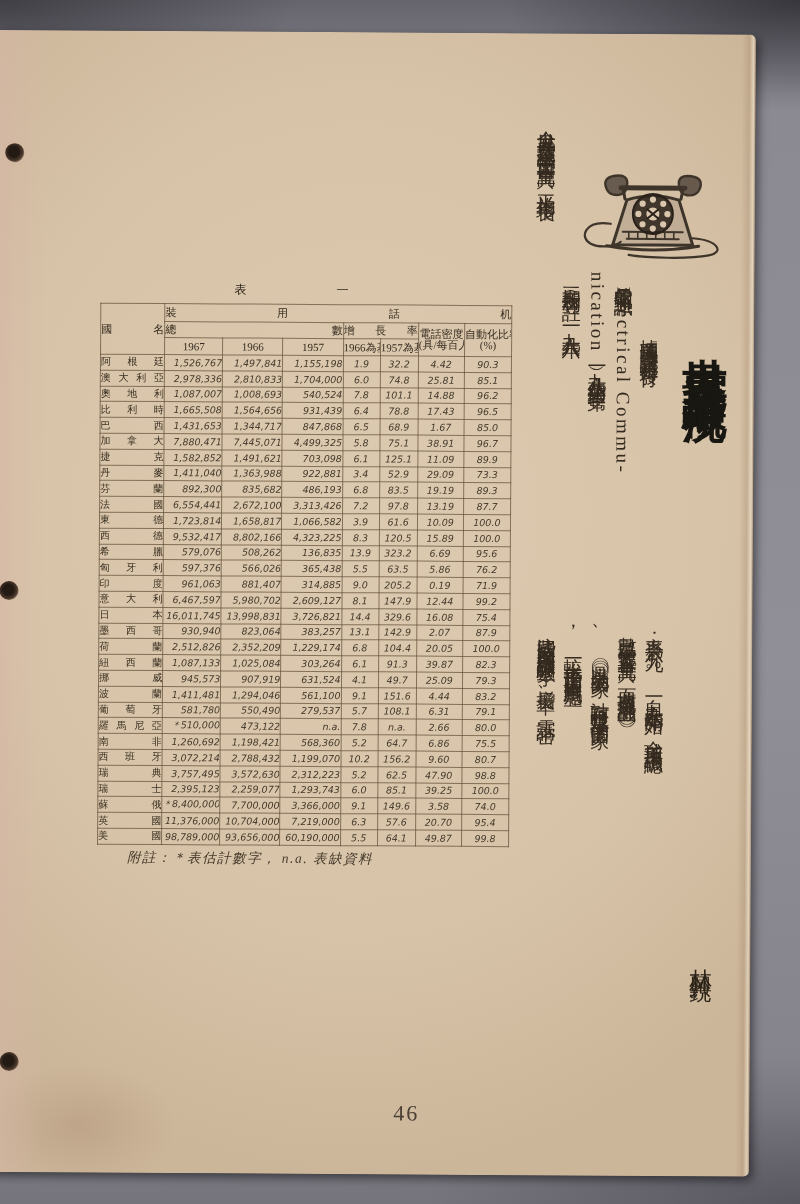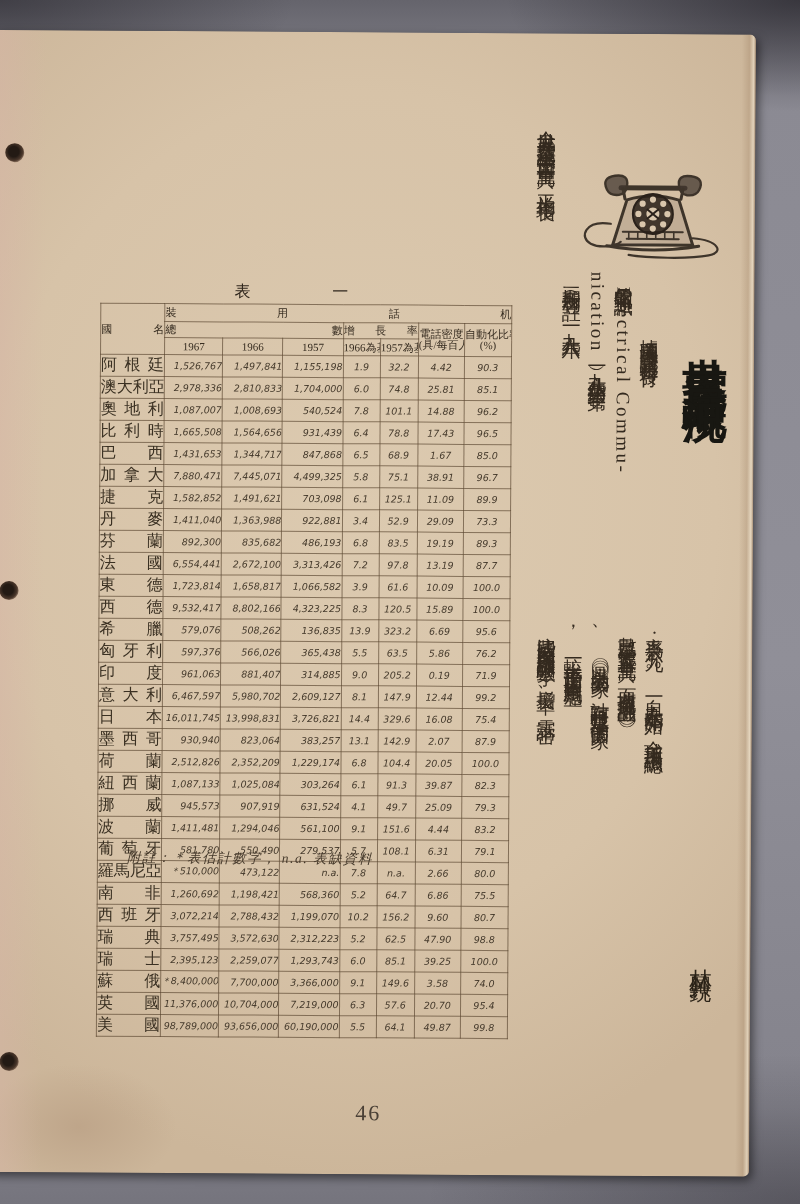--- a/index.html
+++ b/index.html
@@ -27,21 +27,21 @@
     content:"";position:absolute;right:0;top:0;bottom:0;width:14px;
     background:linear-gradient(90deg, transparent, rgba(120,85,55,.18) 55%, rgba(245,235,215,.5) 85%, rgba(90,60,40,.35) 100%);
     border-radius:0 6px 6px 0;
   }
   .hole{
     position:absolute;width:19px;height:19px;border-radius:50%;
     background:radial-gradient(circle at 45% 45%, #231a14 0 35%, #4a372b 60%, rgba(120,90,70,.5) 78%, transparent 85%);
   }
   
   .caption{position:absolute;left:242px;top:250px;width:116px;
-    font-size:16px;color:#2f261c;text-align:justify;text-align-last:justify;letter-spacing:2px;}
+    font-size:12px;color:#2f261c;text-align:justify;text-align-last:justify;letter-spacing:2px;}
   table.stats{
     position:absolute;left:108px;top:272px;width:412px;
     border-collapse:collapse;table-layout:fixed;
     color:#3e3325;
   }
   table.stats th,table.stats td{
     border:1px solid rgba(86,66,44,.65);
     padding:0;overflow:hidden;white-space:nowrap;
   }
   table.stats th{
@@ -49,21 +49,21 @@
     font-size:11px;color:#362c20;
   }
   th.spread{text-align:justify;text-align-last:justify;padding:0 14px;margin-top:25px;}
   th.spread-wide{text-align:justify;text-align-last:justify;padding:0 48px;}
   th.small2{font-size:9px;line-height:11px;}
   th.yr{font-family:"DejaVu Sans",sans-serif;font-size:10px;}
   th.base{font-size:8px;}
   tr.h1{height:18px;} tr.h2{height:16px;} tr.h3{height:17px;}
   tbody tr{height:15.8px;}
   td.country{
-    font-size:16px;text-align:justify;text-align-last:justify;padding:0 3px;color:#3a3022;
+    font-size:10px;text-align:justify;text-align-last:justify;padding:0 3px;color:#3a3022;
   }
   td.num{
     font-family:"DejaVu Sans",sans-serif;font-style:italic;
     font-size:9.5px;text-align:right;padding-right:5px;color:#453a2c;
   }
   td.mid{
     font-family:"DejaVu Sans",sans-serif;font-style:italic;
     font-size:9.5px;text-align:center;color:#453a2c;
   }
   .footnote{
@@ -79,21 +79,21 @@
   .title{
     position:absolute;left:684px;top:288px;height:430px;
     writing-mode:vertical-rl;font-size:45px;font-weight:bold;
     letter-spacing:6px;color:#181712;line-height:58px;
   }
   .author{
     position:absolute;left:697px;top:916px;height:100px;
     writing-mode:vertical-rl;font-size:23px;letter-spacing:6px;color:#2b2318;
   }
   .pagenum{
-    position:absolute;left:368px;top:1068px;width:64px;text-align:left;
+    position:absolute;left:368px;top:1068px;width:64px;text-align:right;
     font-size:22px;color:#4a4036;letter-spacing:2px;
   }
   .phone{position:absolute;left:584px;top:120px;}
 </style>
 </head>
 <body>
 
 <div class="page">
 
   <div class="hole" style="left:12px;top:113px;"></div>

